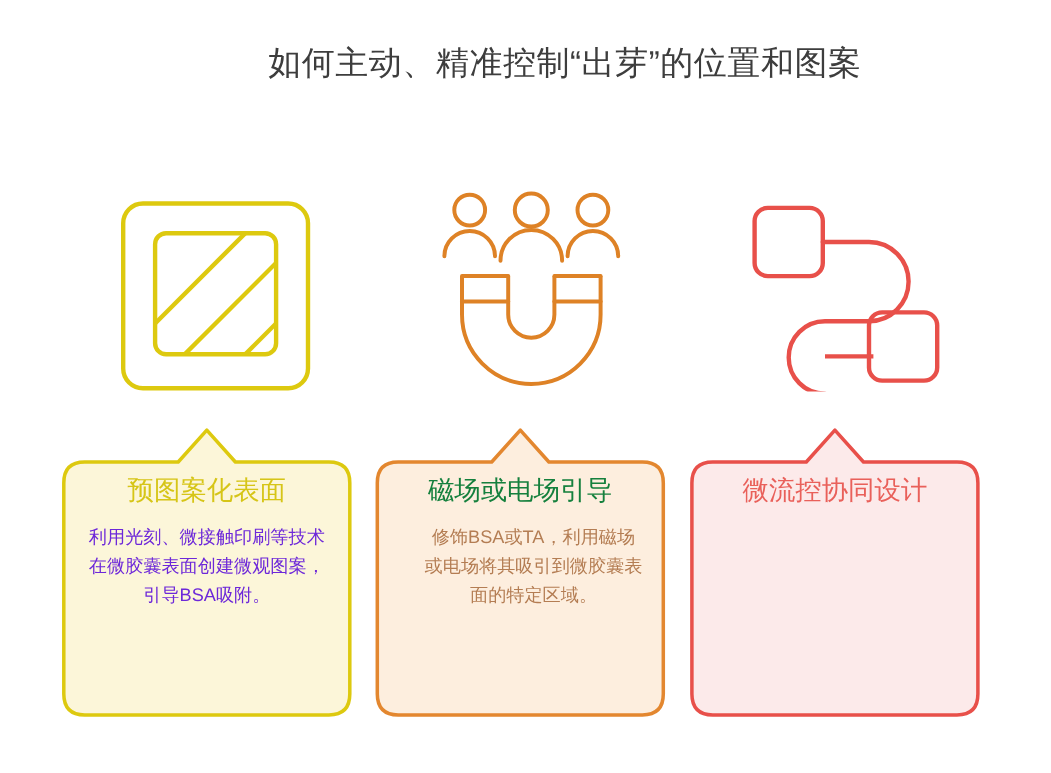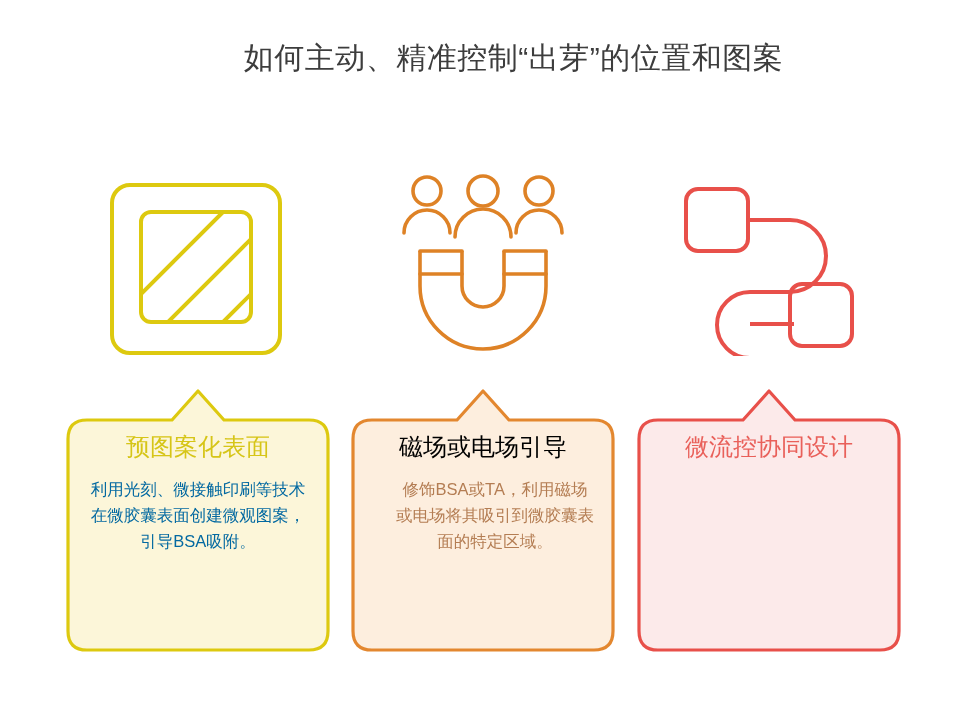--- a/index.html
+++ b/index.html
@@ -65,21 +65,21 @@
     width: 286px;
     height: 200px;
     display: flex;
     align-items: center;
     justify-content: center;
   }
 
   
   .card {
     position: absolute;
-    left: 10px;
+    left: 0;
     top: 388px;
     width: 266px;
     height: 265px;
   }
 
   .card-svg {
     position: absolute;
     top: 0;
     left: 0;
     width: 266px;
@@ -105,22 +105,22 @@
   }
 
   .card-body {
     font-size: 16.5px;
     line-height: 26px;
     padding: 0 6px;
   }
 
   
   .c0 .card-title { color: #d6c517; }
-  .c0 .card-body  { color: #0369a1; }
-  .c1 .card-title { color: #000000; }
+  .c0 .card-body  { color: #6d28d9; }
+  .c1 .card-title { color: #15803d; }
   .c1 .card-body  { color: #b47d53; margin-left: 24px; }
   .c2 .card-title { color: #e9605a; }
   .c2 .card-body  { color: #c96c65; }
 </style>
 </head>
 <body>
 
 <div id="slide">
 
   <div class="slide-title">如何主动、精准控制“出芽”的位置和图案</div>

